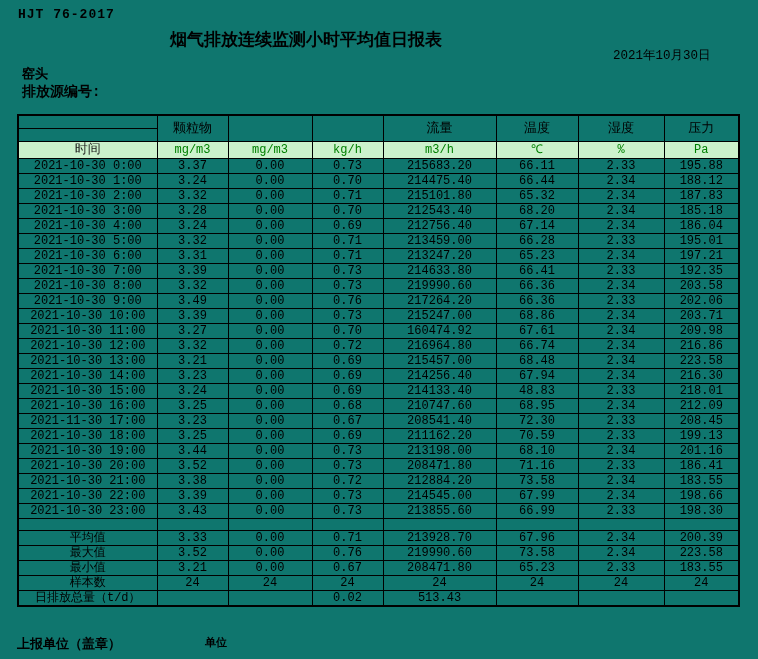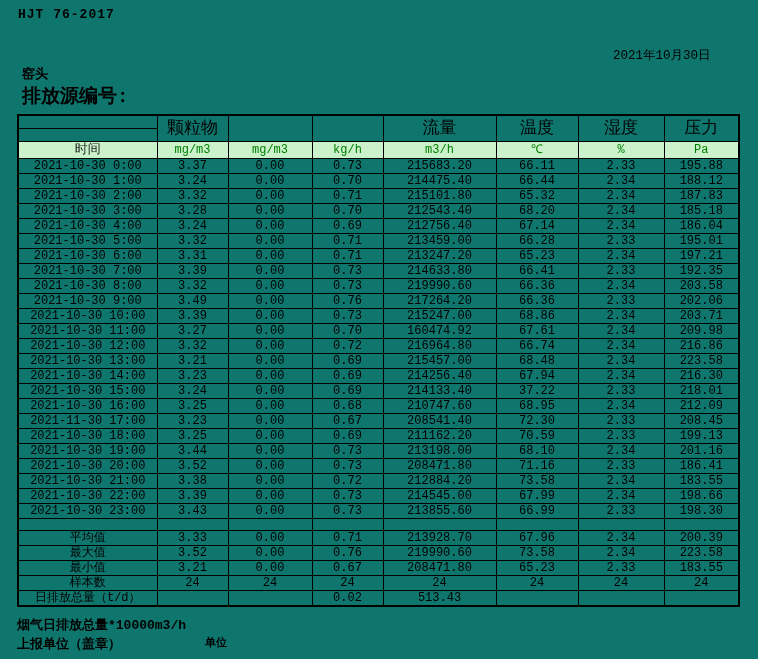--- a/index.html
+++ b/index.html
@@ -22,36 +22,36 @@
   .doc-date {
     position:absolute; left:613px; top:47px;
     font-size:12.5px;
   }
   .site-name {
     position:absolute; left:22px; top:65px;
     font-size:13px; font-weight:bold;
   }
   .source-label {
     position:absolute; left:22px; top:83px;
-    font-size:19px; font-weight:bold;
+    font-size:14px; font-weight:bold;
   }
   table.report {
     position:absolute; left:17px; top:114px;
     width:721px;
     border-collapse:collapse; table-layout:fixed;
     border:2px solid #000;
     font-size:12px;
   }
   table.report td {
     border:1px solid #000;
     text-align:center; vertical-align:middle;
     padding:0; overflow:hidden; white-space:nowrap;
     height:14px; line-height:14px;
   }
-  tr.grp td { height:12px; line-height:12px; font-size:17px;margin-left:32px; }
+  tr.grp td { height:12px; line-height:12px; font-size:13px;margin-left:32px; }
   tr.unit td {
     height:16px; line-height:16px;
     background:#ccf2cc; color:#008000; font-size:12px;
   }
   tr.unit td.time-head { color:#1a1a1a; font-size:13px;margin-top:40px; }
   tr.spacer td { height:11px; line-height:11px; }
   .footer-note {
     position:absolute; left:17px; top:616px;
     font-size:13px; font-weight:bold;
   }
@@ -63,20 +63,21 @@
     position:absolute; left:205px; top:635px;
     font-size:11px; font-weight:bold;
   }
 </style>
 </head>
 <body>
 
 <div class="page">
 
   <div class="doc-code">HJT  76-2017</div>
+  <div class="doc-title">烟气排放连续监测小时平均值日报表</div>
   <div class="doc-date">2021年10月30日</div>
   <div class="site-name">窑头</div>
   <div class="source-label">排放源编号:</div>
 
   <table class="report">
     <colgroup>
       <col style="width:139px">
       <col style="width:71px">
       <col style="width:84px">
       <col style="width:71px">
@@ -258,21 +259,21 @@
           <td>67.94</td>
           <td>2.34</td>
           <td>216.30</td>
         </tr>
         <tr>
           <td>2021-10-30 15:00</td>
           <td>3.24</td>
           <td>0.00</td>
           <td>0.69</td>
           <td>214133.40</td>
-          <td>37.22</td>
+          <td>48.83</td>
           <td>2.33</td>
           <td>218.01</td>
         </tr>
         <tr>
           <td>2021-10-30 16:00</td>
           <td>3.25</td>
           <td>0.00</td>
           <td>0.68</td>
           <td>210747.60</td>
           <td>68.95</td>
@@ -405,17 +406,16 @@
           <td></td>
           <td>0.02</td>
           <td>513.43</td>
           <td></td>
           <td></td>
           <td></td>
         </tr>
       </tbody>
   </table>
 
-  <div class="footer-note">烟气日排放总量*10000m3/h</div>
   <div class="footer-report-unit">上报单位（盖章）</div>
   <div class="footer-unit">单位</div>
 
 </div>
 
 </body></html>

